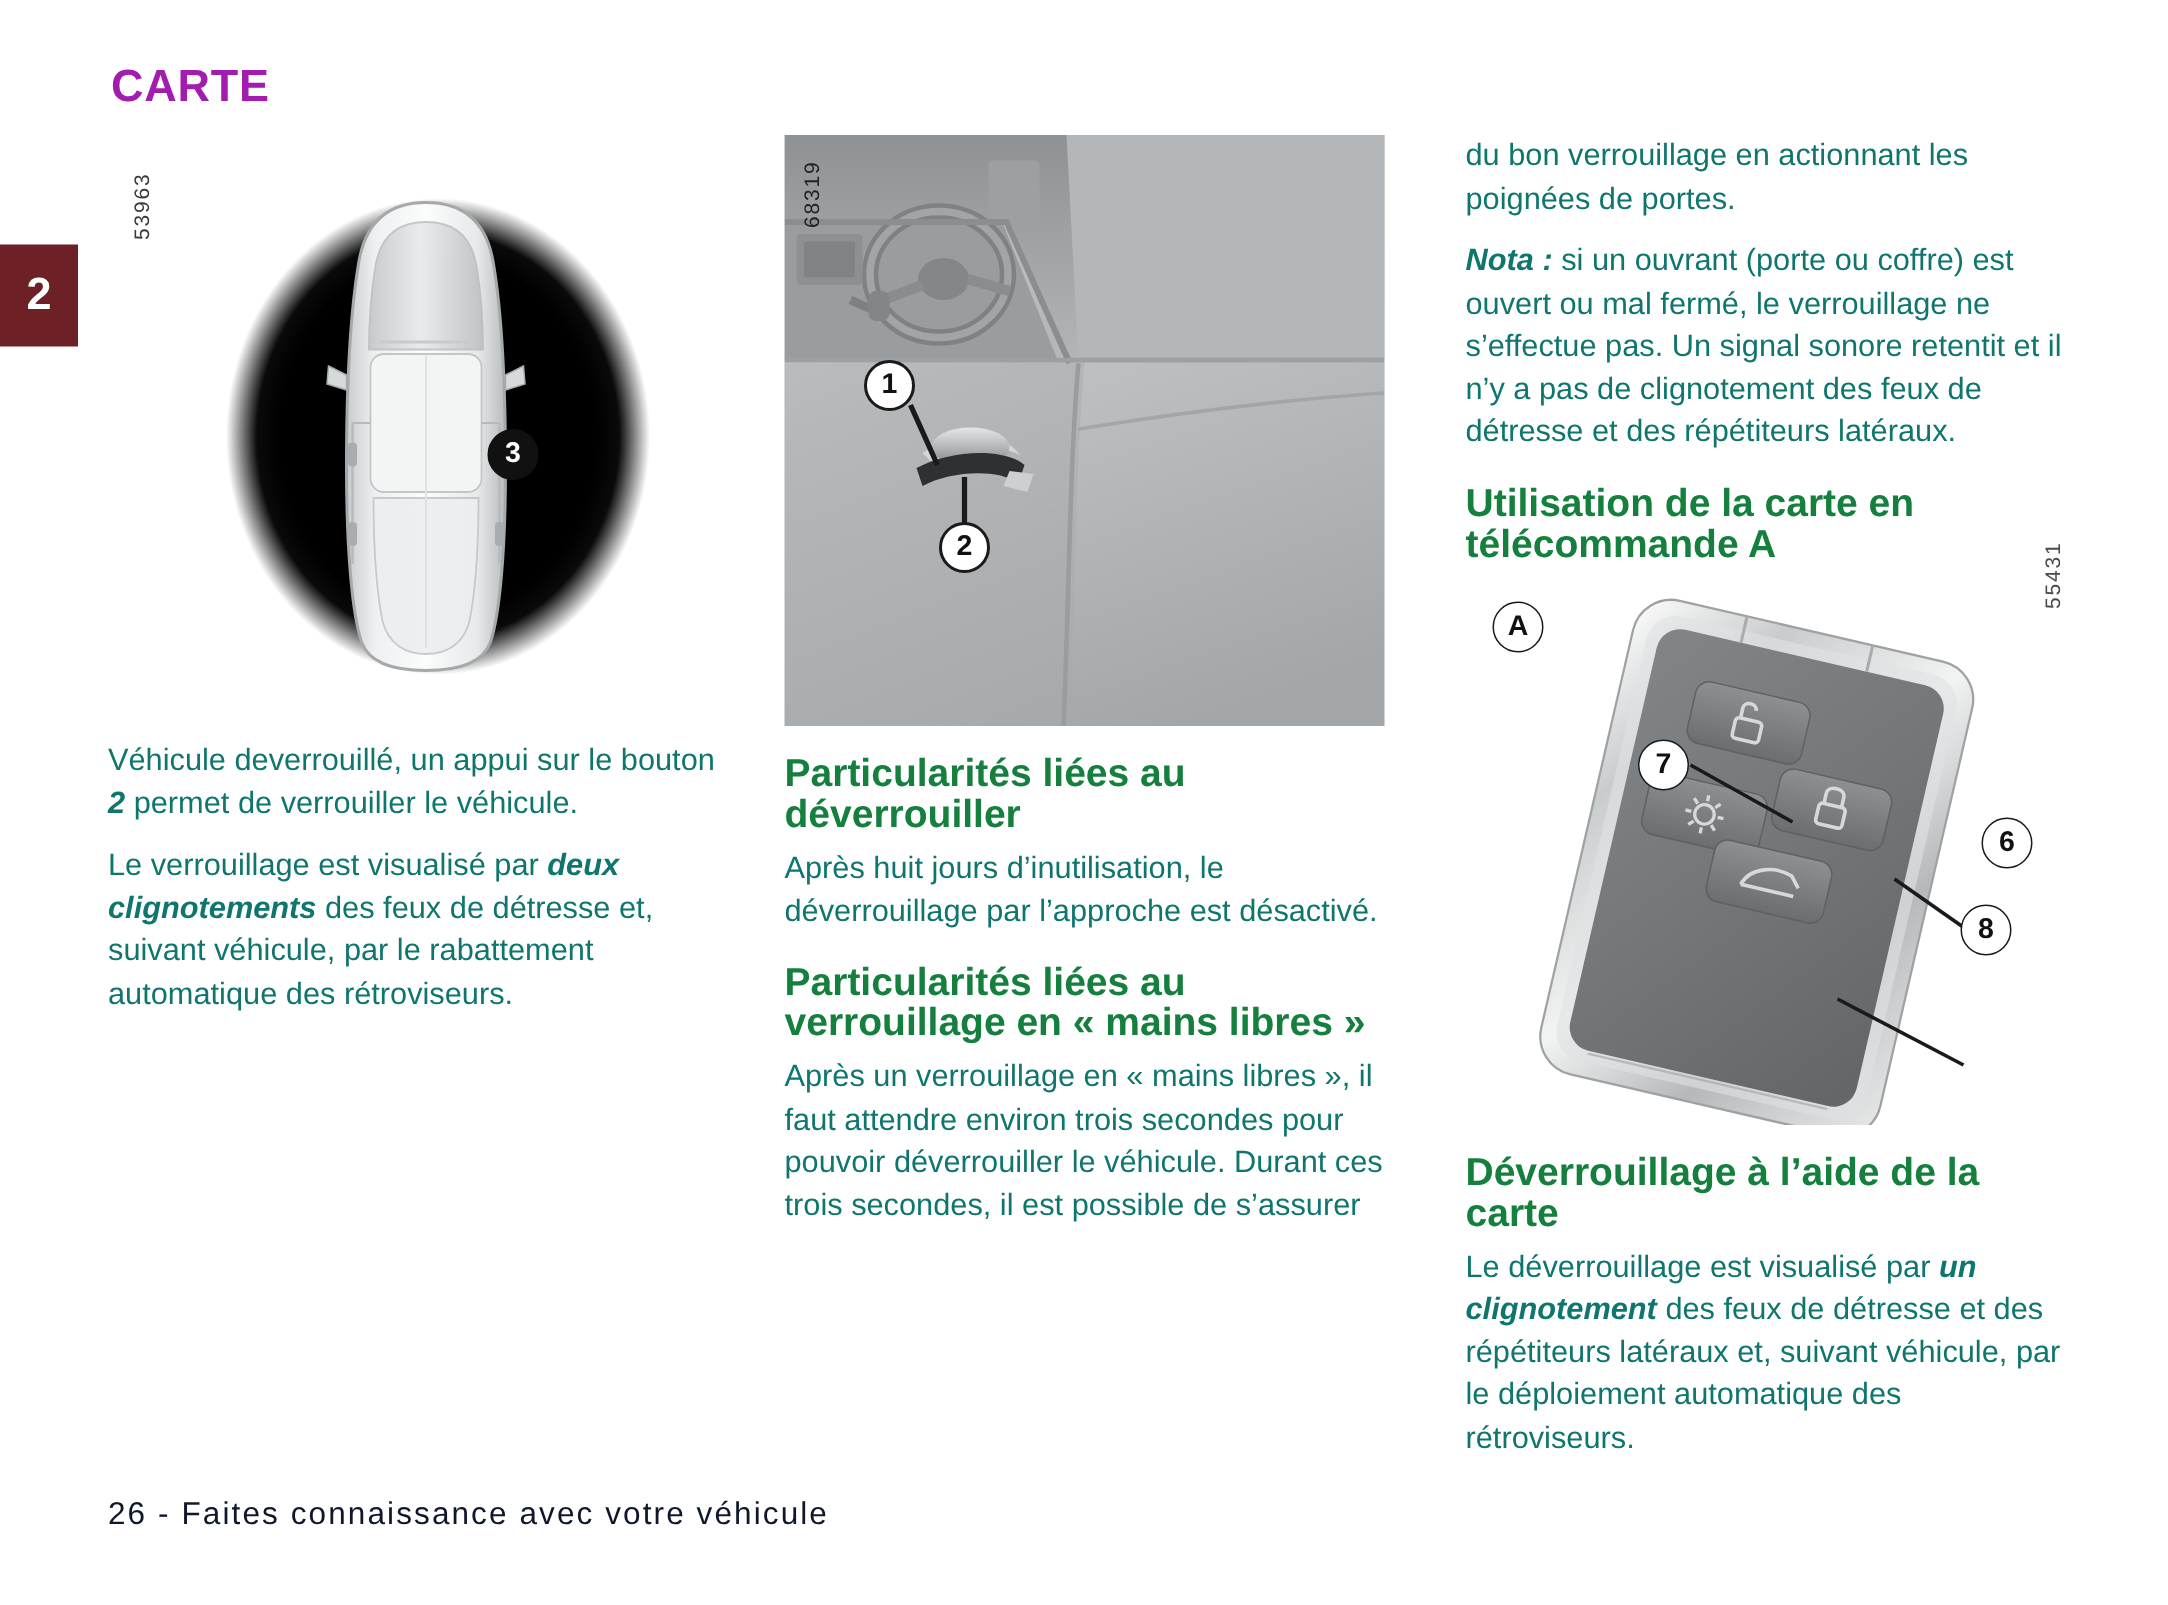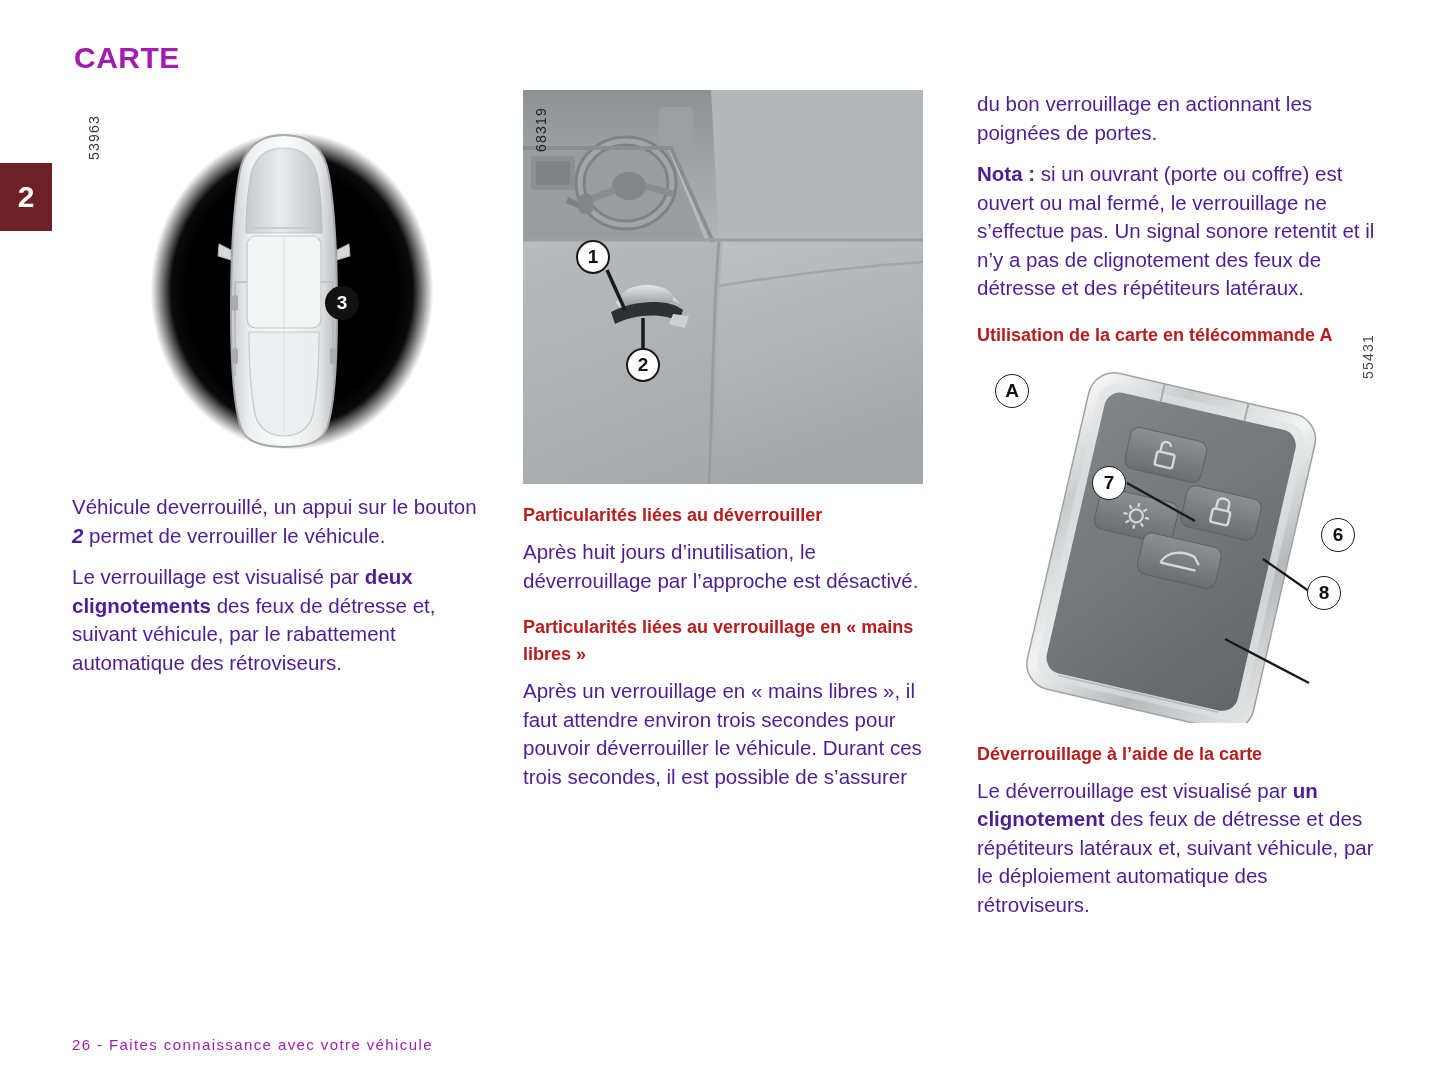--- a/index.html
+++ b/index.html
@@ -56,34 +56,34 @@
     top: 90px;
   }
   .col-1 { left: 72px;  width: 412px; }
   .col-2 { left: 523px; width: 400px; }
   .col-3 { left: 977px; width: 400px; }
 
   p.body {
     font-size: 20.5px;
     line-height: 28.5px;
     margin: 0 0 13px 0;
-    color: #4c1d95;
+    color: #0f766e;
   }
   p.body:last-child { margin-bottom: 0; }
 
   h3.sub {
-    font-size: 18px;
+    font-size: 26px;
     line-height: 27px;
     font-weight: 700;
     margin: 0 0 9px 0;
-    color: #b91c1c;
+    color: #15803d;
   }
   h3.sub.spaced { margin-top: 19px; }
 
-  b, strong { font-weight: 700; }
+  b, strong { font-weight: 700; font-style: italic; }
   i.num { font-style: italic; font-weight: 700; }
 
   
   .figure {
     position: relative;
     margin-bottom: 18px;
   }
   .ref-no {
     position: absolute;
     font-size: 14px;
@@ -156,24 +156,24 @@
     background: #111;
     border-color: #111;
     color: #fff;
   }
   .callout.thin { border-width: 1.6px; font-weight: 700; }
 
   
   .footer {
     position: absolute;
     left: 72px;
-    bottom: 17px;
-    font-size: 15px;
+    bottom: 48px;
+    font-size: 21px;
     letter-spacing: 1.4px;
-    color: #a21caf;
+    color: #0f172a;
   }
 </style>
 </head>
 <body>
 
 <div class="page">
 
   <div class="chapter-tab">
     <span>2</span>
   </div>

